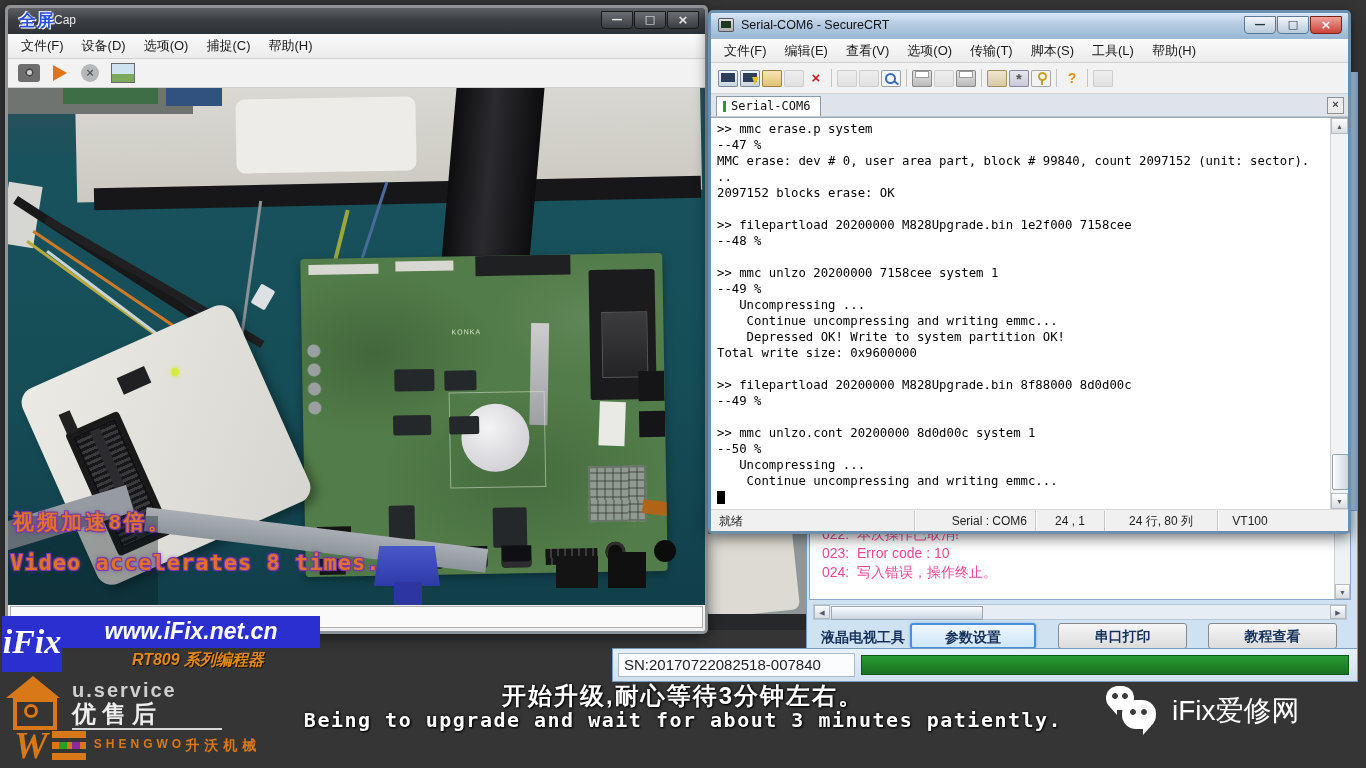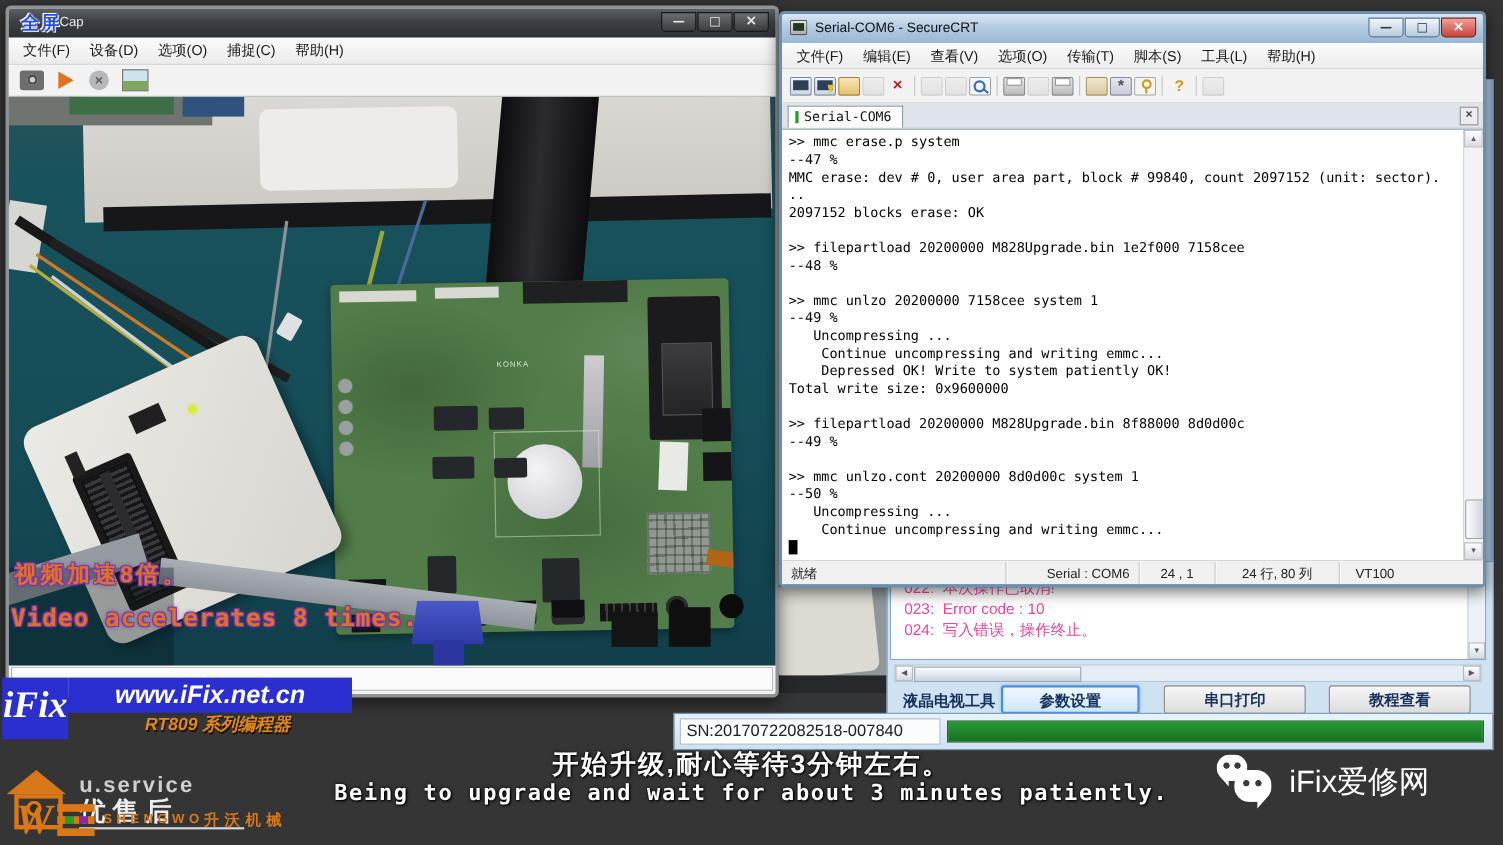--- a/index.html
+++ b/index.html
@@ -205,21 +205,21 @@
        border:1px solid #0e5a14;box-sizing:border-box}
 
   
   .brand{z-index:50}
   #ifix-box{left:2px;top:616px;width:60px;height:56px;background:#2b2fd0;color:#fff;
        font:italic bold 34px/52px "Liberation Serif",serif;text-align:center}
   #ifix-url{left:62px;top:616px;width:258px;height:32px;background:#2b2fd0;color:#fff;
        font:italic bold 23px/30px "Liberation Sans",sans-serif;text-align:center;white-space:nowrap}
   #ifix-tag{left:78px;top:649px;width:240px;color:#e08818;font:italic bold 16px/22px "Liberation Sans",sans-serif;
        text-align:center;text-shadow:1px 1px 0 #201000;white-space:nowrap}
-  #uservice{left:6px;top:704px;display:flex;align-items:flex-start}
+  #uservice{left:6px;top:680px;display:flex;align-items:flex-start}
   .house{width:56px;height:50px;position:relative;margin-right:10px}
   .house::before{content:"";position:absolute;left:7px;top:18px;width:36px;height:24px;border:4px solid #d87818}
   .house::after{content:"";position:absolute;left:0;top:-4px;border-left:27px solid transparent;
        border-right:27px solid transparent;border-bottom:22px solid #d87818}
   .house .lens{position:absolute;left:18px;top:24px;width:14px;height:14px;border-radius:50%;background:#3a2a1a;box-shadow:inset 0 0 0 3px #d87818}
   #uservice .t1{font:bold 20px/20px "Liberation Sans",sans-serif;color:#cfcfcf;letter-spacing:2px}
   #uservice .t2{font:bold 24px/28px "Liberation Sans",sans-serif;color:#ededed;letter-spacing:6px;
        border-bottom:2px solid #d8d8d8;padding-right:60px}
   #shengwo{left:14px;top:726px;display:flex;align-items:center}
   #shengwo .w{font:italic bold 38px/38px "Liberation Serif",serif;color:#d87818;margin-right:4px}
@@ -443,21 +443,21 @@
           <div class="term-line">..</div>
           <div class="term-line">2097152 blocks erase: OK</div>
           <div class="term-line"></div>
           <div class="term-line">&gt;&gt; filepartload 20200000 M828Upgrade.bin 1e2f000 7158cee</div>
           <div class="term-line">--48 %</div>
           <div class="term-line"></div>
           <div class="term-line">&gt;&gt; mmc unlzo 20200000 7158cee system 1</div>
           <div class="term-line">--49 %</div>
           <div class="term-line">   Uncompressing ...</div>
           <div class="term-line">    Continue uncompressing and writing emmc...</div>
-          <div class="term-line">    Depressed OK! Write to system patiently OK!</div>
+          <div class="term-line">    Depressed OK! Write to system partition OK!</div>
           <div class="term-line">Total write size: 0x9600000</div>
           <div class="term-line"></div>
           <div class="term-line">&gt;&gt; filepartload 20200000 M828Upgrade.bin 8f88000 8d0d00c</div>
           <div class="term-line">--49 %</div>
           <div class="term-line"></div>
           <div class="term-line">&gt;&gt; mmc unlzo.cont 20200000 8d0d00c system 1</div>
           <div class="term-line">--50 %</div>
           <div class="term-line">   Uncompressing ...</div>
           <div class="term-line">    Continue uncompressing and writing emmc...</div>
         </div>

